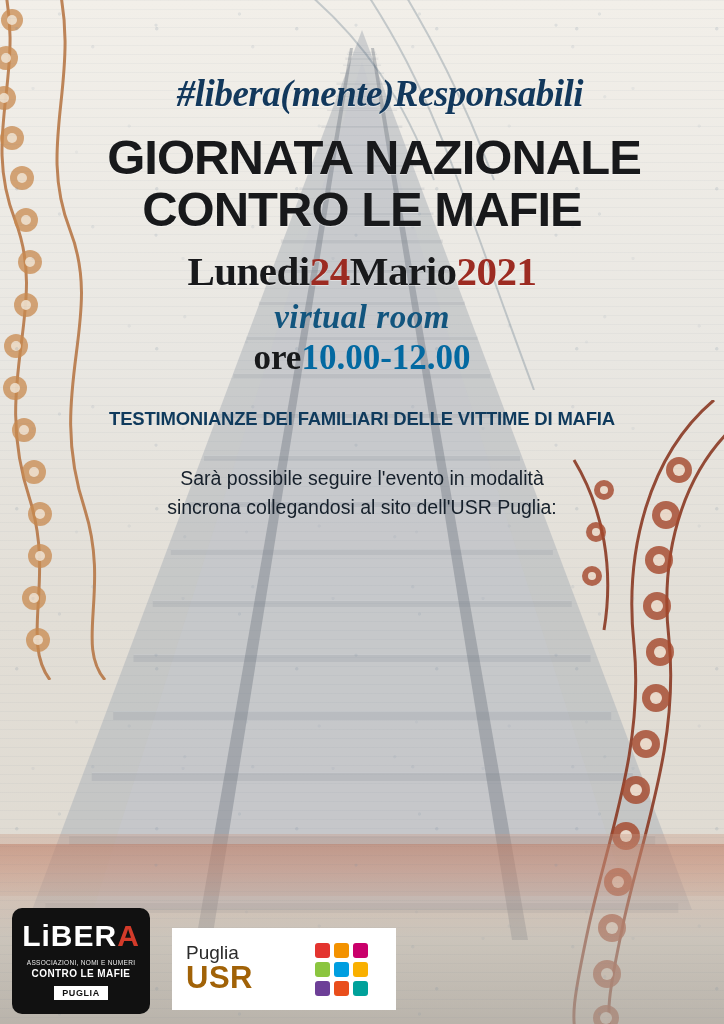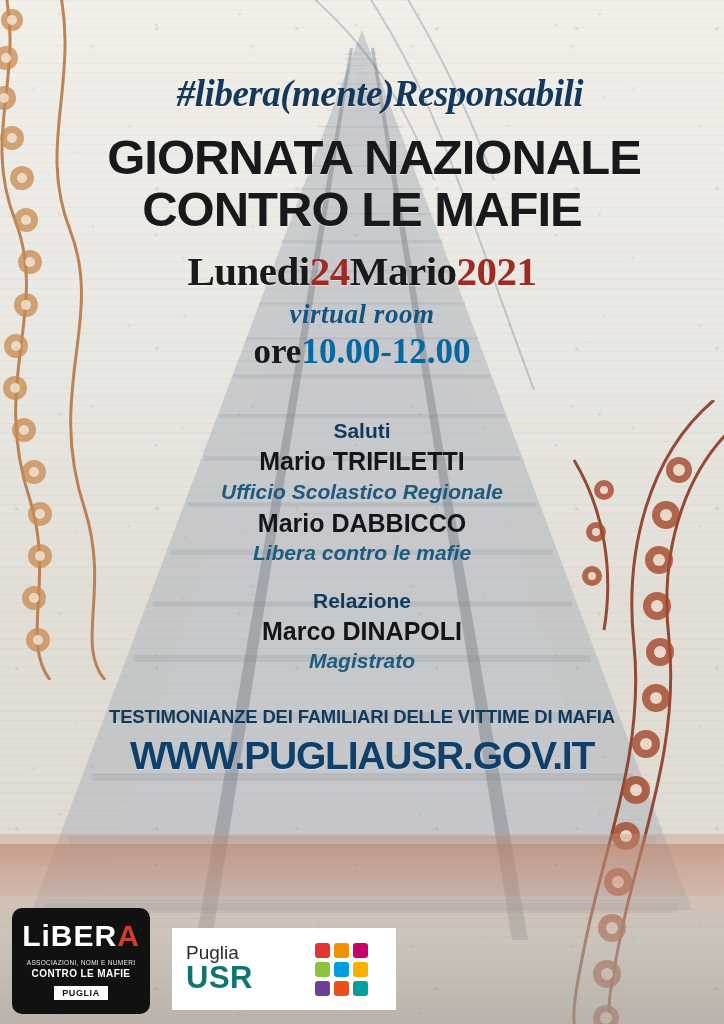--- a/index.html
+++ b/index.html
@@ -144,21 +144,21 @@
     color: #18191b;
     text-shadow: 0 1px 0 rgba(255,255,255,.4);
   }
   .dateline .num { color: #9c2b22; }
 
   .virtual {
     margin-top: 4px;
     font-family: "Liberation Serif", serif;
     font-style: italic;
     font-weight: bold;
-    font-size: 27px;
+    font-size: 33px;
     color: #12557e;
     letter-spacing: 0.5px;
   }
   .ora {
     margin-top: 2px;
     font-family: "Liberation Serif", serif;
     font-weight: bold;
     font-size: 35px;
     color: #18191b;
   }
@@ -270,21 +270,21 @@
     box-sizing: border-box;
   }
   .usr-puglia {
     font-size: 19px;
     color: #2b2b2b;
     line-height: 1;
   }
   .usr-usr {
     font-size: 31px;
     font-weight: bold;
-    color: #0f766e;
+    color: #a16207;
     line-height: 1.05;
     letter-spacing: .5px;
   }
   .logo-regione {
     position: absolute;
     left: 286px; bottom: 6px;
     width: 110px; height: 82px;
     background: #ffffff;
     display: flex;
     align-items: center;
@@ -458,38 +458,28 @@
     <div class="dateline">
       <span>Lunedi</span><span class="num">24</span><span>Mario</span><span class="num">2021</span>
     </div>
 
     <div class="virtual">virtual room</div>
 
     <div class="ora">
       <span>ore</span><span class="num">10.00-12.00</span>
     </div>
 
-    <div class="block-speakers">
-      <div class="lbl">Saluti</div>
-      <div class="person">Mario TRIFILETTI</div>
-      <div class="role">Ufficio Scolastico Regionale</div>
-      <div class="person">Mario DABBICCO</div>
-      <div class="role">Libera contro le mafie</div>
-
-      <div class="gap-sm"></div>
-
-      <div class="lbl">Relazione</div>
-      <div class="person">Marco DINAPOLI</div>
-      <div class="role">Magistrato</div>
-    </div>
 
     <div class="testimonianze">TESTIMONIANZE DEI FAMILIARI DELLE VITTIME DI MAFIA</div>
 
-
-    <div class="weburl">WWW.PUGLIAUSR.GOV.IT</div>
+    <div class="info">
+      <div>Sarà possibile seguire l'evento in modalità</div>
+      <div>sincrona collegandosi al sito dell'USR Puglia:</div>
+    </div>
+
   </div>
 
   <div class="logos">
 
     <div class="logo-libera">
       <div class="libera-word">
         <span>LiBER</span><span class="a-red">A</span>
       </div>
       <div class="libera-sub">ASSOCIAZIONI, NOMI E NUMERI</div>
       <div class="libera-sub2">CONTRO LE MAFIE</div>

